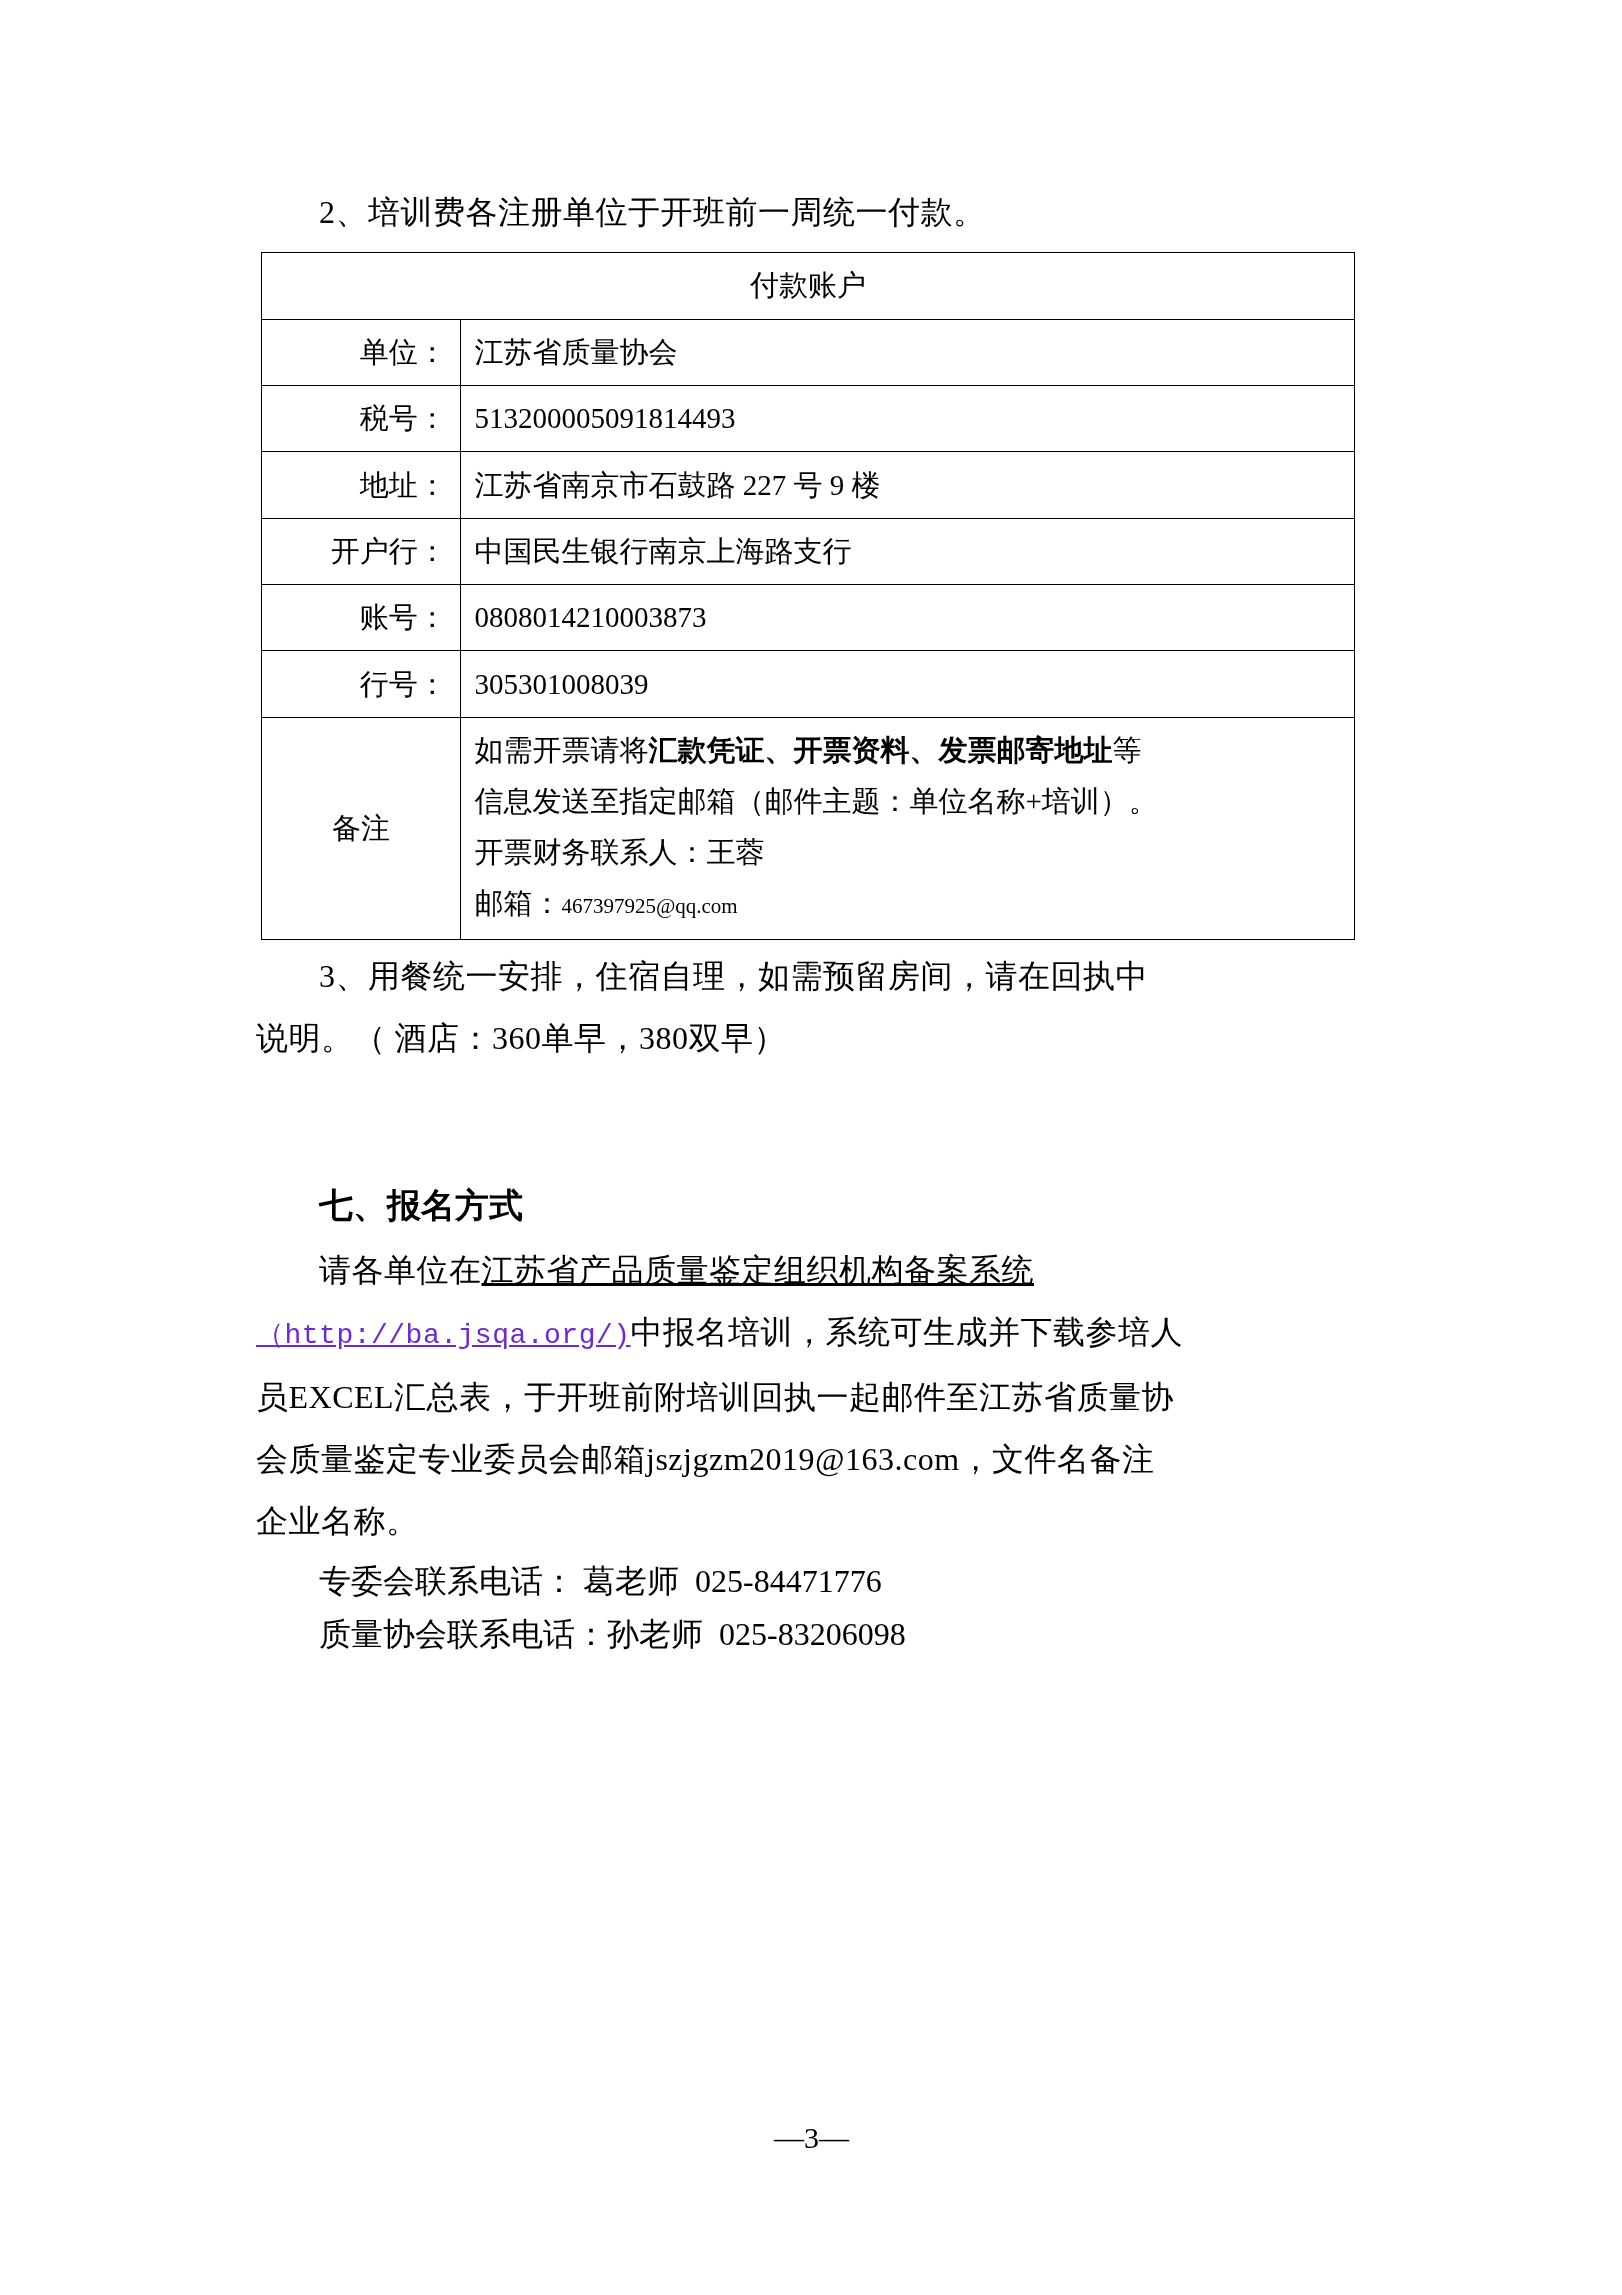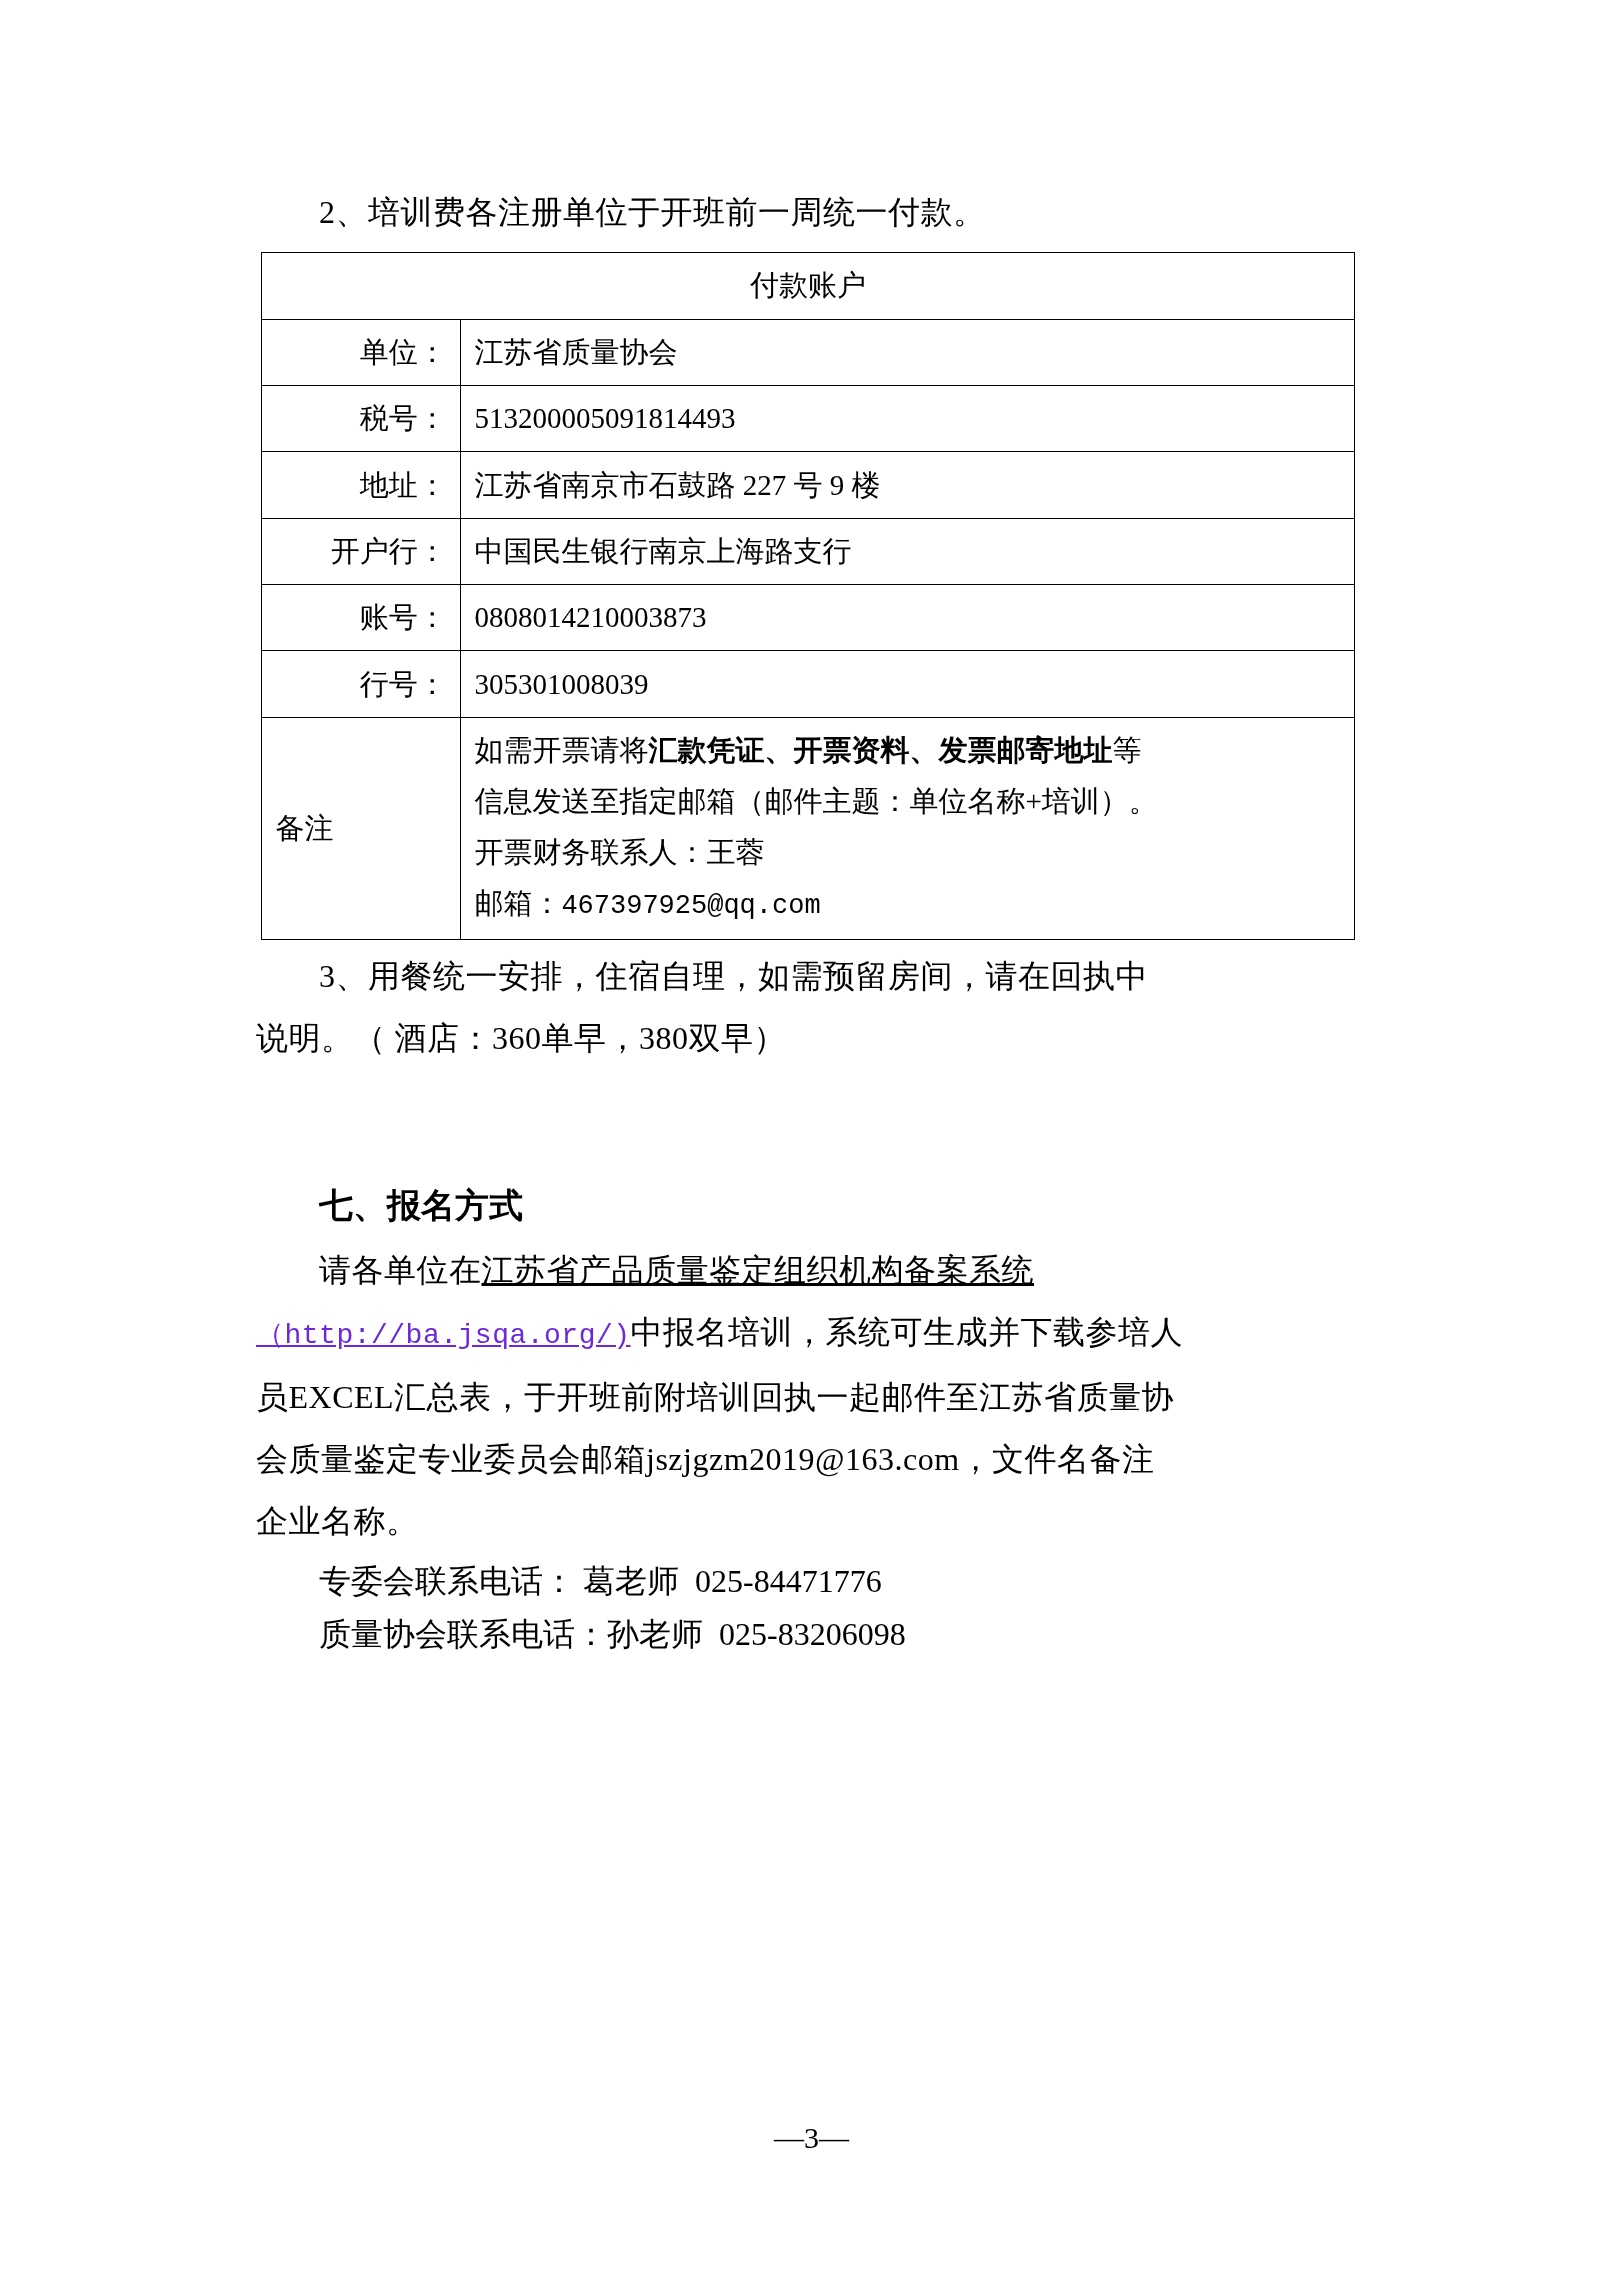--- a/index.html
+++ b/index.html
@@ -60,38 +60,38 @@
   td.label {
     width: 199px;
     text-align: right;
     padding-left: 15.3px;
   }
   td.value {
     text-align: left;
     padding-left: 18.4px;
   }
   td.note-label {
-    text-align: left;
+    text-align: center;
     vertical-align: middle;
   }
   td.note-value {
     padding-top: 11.2px;
     padding-bottom: 11.2px;
   }
   .note-line {
     font-size: 29px;
     line-height: 51px;
     white-space: nowrap;
   }
   .bold {
     font-weight: bold;
   }
   .mono {
-    font-family: Liberation Mono, monospace;
-    font-size: 27px;
+    font-family: Liberation Serif, serif;
+    font-size: 21px;
     letter-spacing: 0px;
   }
 
   
   .section-heading {
     font-size: 34px;
     font-weight: bold;
     line-height: 61px;
     margin: 0 0 6.1px 0;
     text-indent: 63px;

